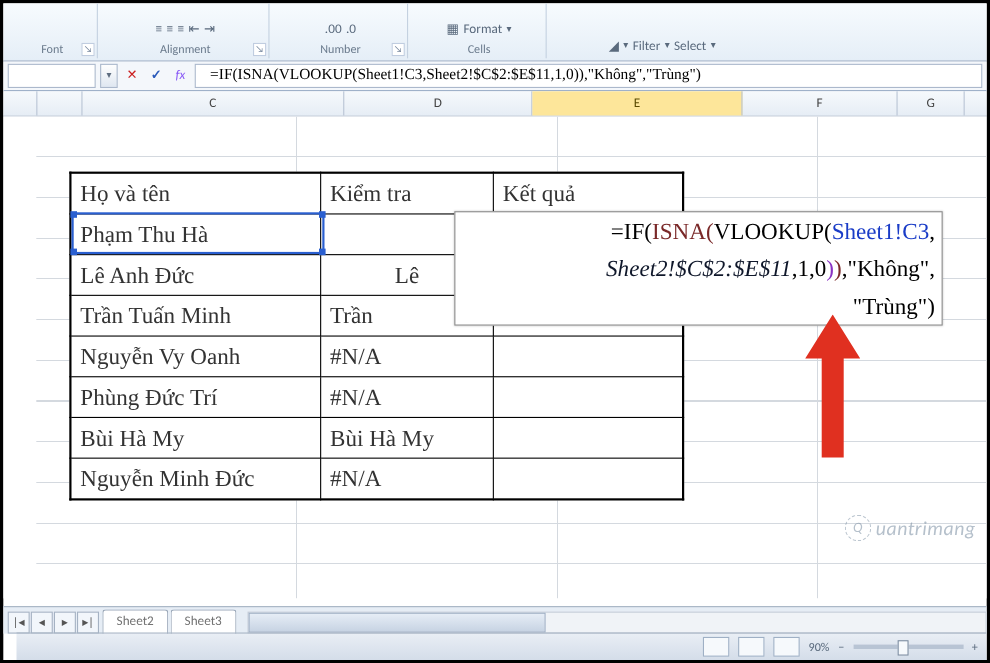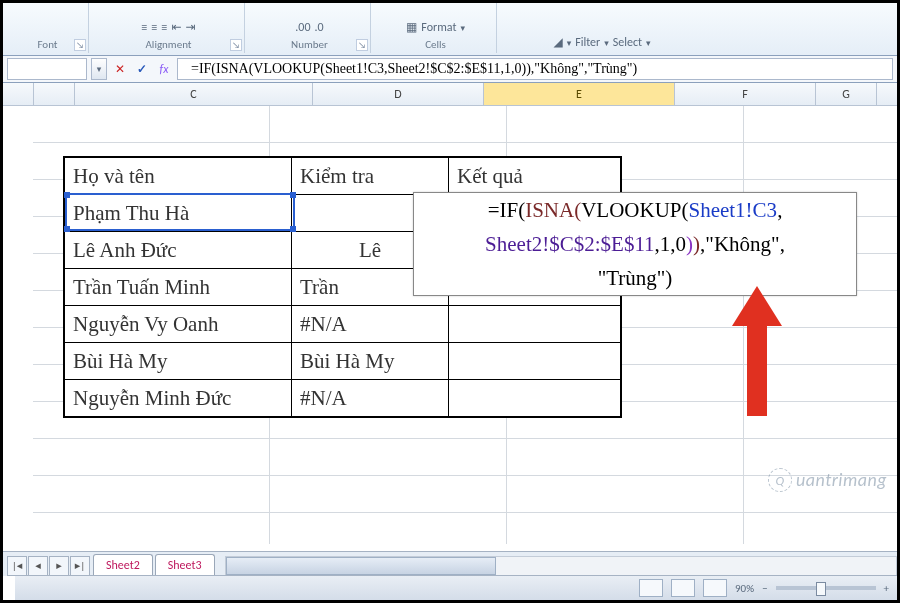--- a/index.html
+++ b/index.html
@@ -184,26 +184,26 @@
     top: 86px;
     left: 410px;
     width: 430px;
     font-family: "Times New Roman", serif;
     font-size: 21px;
     line-height: 34px;
     color: #000;
     background: #fff;
     border: 1px solid #888;
     box-shadow: 0 0 2px rgba(0,0,0,0.2);
-    text-align: center;
+    text-align: right;
     padding: 0 6px;
   }
   .formula-overlay .l1, .formula-overlay .l2, .formula-overlay .l3 { display:block; white-space:nowrap; }
   .blue { color:#1a3cc7; }
-  .green { color:#4c1d95; }
+  .green { color:#0f172a;font-style:italic; }
   .purple { color:#8a34c4; }
   .darkred { color:#7a2929; }
   
   .arrow {
     position: absolute;
     top: 180px;
     left: 724px;
     pointer-events: none;
   }
   
@@ -230,21 +230,21 @@
     margin-right: 1px;
     font-size: 11px;
   }
   .tab {
     background: #fff;
     border: 1px solid #9aa7b8;
     border-bottom: none;
     padding: 2px 12px;
     margin-left: 2px;
     font-size: 12px;
-    color: #be185d;
+    color: #737373;
     border-top-left-radius: 3px;
     border-top-right-radius: 3px;
     position: relative;
     top: 1px;
     height: 18px;
     line-height: 16px;
   }
   .tabs-scroll-track {
     flex: 1;
     margin-left: 10px;
@@ -395,20 +395,25 @@
       <td class="colD" style="text-align:center">Lê</td>
       <td class="colE"></td>
     </tr>
     <tr>
       <td class="colC">Trần Tuấn Minh</td>
       <td class="colD">Trần</td>
       <td class="colE"></td>
     </tr>
     <tr>
       <td class="colC">Nguyễn Vy Oanh</td>
+      <td class="colD">#N/A</td>
+      <td class="colE"></td>
+    </tr>
+    <tr>
+      <td class="colC">Phùng Đức Trí</td>
       <td class="colD">#N/A</td>
       <td class="colE"></td>
     </tr>
     <tr>
       <td class="colC">Bùi Hà My</td>
       <td class="colD">Bùi Hà My</td>
       <td class="colE"></td>
     </tr>
     <tr>
       <td class="colC">Nguyễn Minh Đức</td>

